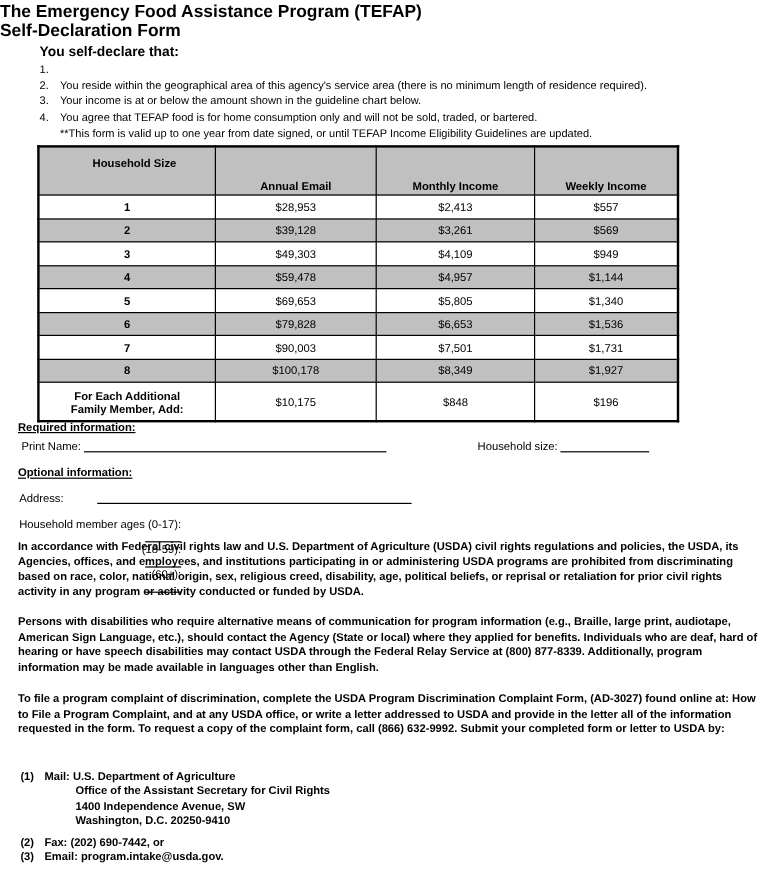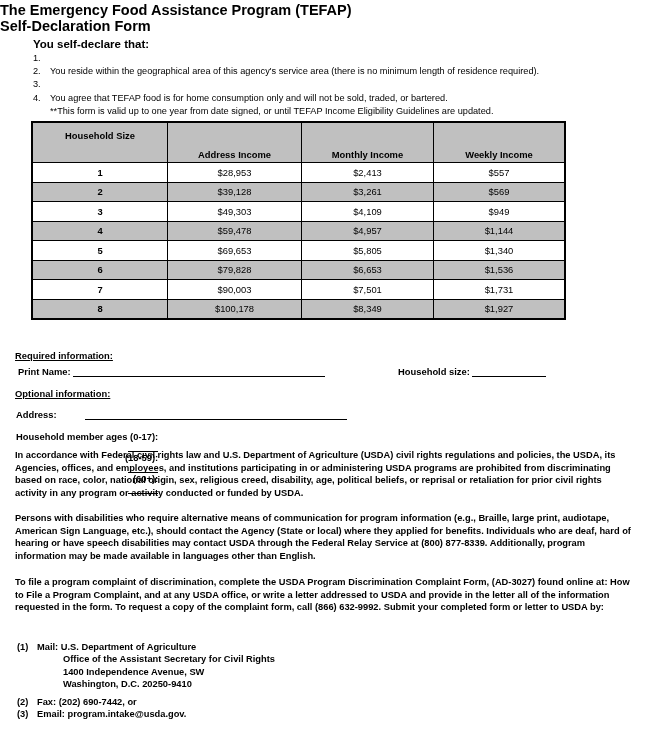--- a/index.html
+++ b/index.html
@@ -28,33 +28,33 @@
     table.income {
       position: absolute; left: 31px; top: 121px; width: 535px;
       border-collapse: collapse; border: 2px solid #000; font-size: 9.4px;
     }
     table.income th, table.income td {
       border: 1px solid #000; text-align: center; padding: 0;
     }
     table.income thead th {
       background: #c0c0c0; height: 30px; font-weight: bold; vertical-align: bottom; padding-bottom: 2px;
     }
-    table.income thead th.hh { vertical-align: top; padding-top: 7px; }
+    table.income thead th.hh { vertical-align: top; padding-top: 7px; padding-left: 12px; }
     table.income tbody td { height: 18.5px; }
     table.income tbody tr.shade td { background: #c0c0c0; }
     table.income tbody td.size { font-weight: bold; }
     table.income tbody tr.extra td { height: 31px; }
     .col-size { width: 134px; }
     .col-ann { width: 133px; }
     .col-mon { width: 131px; }
     .section-head {
       position: absolute; left: 15px; font-weight: bold; font-size: 9.4px; text-decoration: underline;
     }
     .field {
-      position: absolute; font-weight: bold; font-size: 9.4px; display: flex; align-items: flex-end;
+      position: absolute; font-weight: normal; font-size: 9.4px; display: flex; align-items: flex-end;
     }
     .blank {
       display: inline-block; border-bottom: 1px solid #000; height: 9px; margin-left: 2px;
     }
     .para {
       position: absolute; left: 15px; width: 620px; font-weight: bold; font-size: 9.3px; line-height: 12.6px;
       margin: 0;
     }
     .mail-list { position: absolute; left: 17px; top: 641px; font-weight: bold; font-size: 9.3px; line-height: 12.4px; }
     .mail-list .row { display: flex; }
@@ -76,33 +76,34 @@
 <ul class="decl-list">
   <li>
       <span class="num">1.</span>
     </li>
   <li>
       <span class="num">2.</span>
       <span>You reside within the geographical area of this agency's service area (there is no minimum length of residence required).</span>
     </li>
   <li>
       <span class="num">3.</span>
+      <span>Your income is at or below the amount shown in the guideline chart below.</span>
     </li>
   <li>
       <span class="num">4.</span>
       <span>You agree that TEFAP food is for home consumption only and will not be sold, traded, or bartered.</span>
     </li>
 </ul>
 <div class="note">**This form is valid up to one year from date signed, or until TEFAP Income Eligibility Guidelines are updated.</div>
 
 <table class="income">
   <thead>
     <tr>
       <th class="hh col-size">Household Size</th>
-      <th class="col-ann">Address Income</th>
+      <th class="col-ann">Annual Email</th>
       <th class="col-mon">Monthly Income</th>
       <th>Weekly Income</th>
     </tr>
   </thead>
   <tbody id="income-body">
     <tr>
         <td class="size">1</td>
         <td>$28,953</td>
         <td>$2,413</td>
         <td>$557</td>
@@ -142,20 +143,29 @@
         <td>$90,003</td>
         <td>$7,501</td>
         <td>$1,731</td>
       </tr>
       <tr class="shade">
         <td class="size">8</td>
         <td>$100,178</td>
         <td>$8,349</td>
         <td>$1,927</td>
       </tr>
+      <tr class="extra" id="extra-row">
+      <td class="size">
+        <span>For Each Additional</span><br>
+        <span>Family Member, Add:</span>
+      </td>
+      <td>$10,175</td>
+      <td>$848</td>
+      <td>$196</td>
+    </tr>
   </tbody>
 </table>
 
 <div class="section-head" style="top:350px;">Required information:</div>
 <div class="field" style="left:18px; top:366px;">
   <span>Print Name:</span>
   <span class="blank" style="width:252px;"></span>
 </div>
 <div class="field" style="left:398px; top:366px;">
   <span>Household size:</span>

